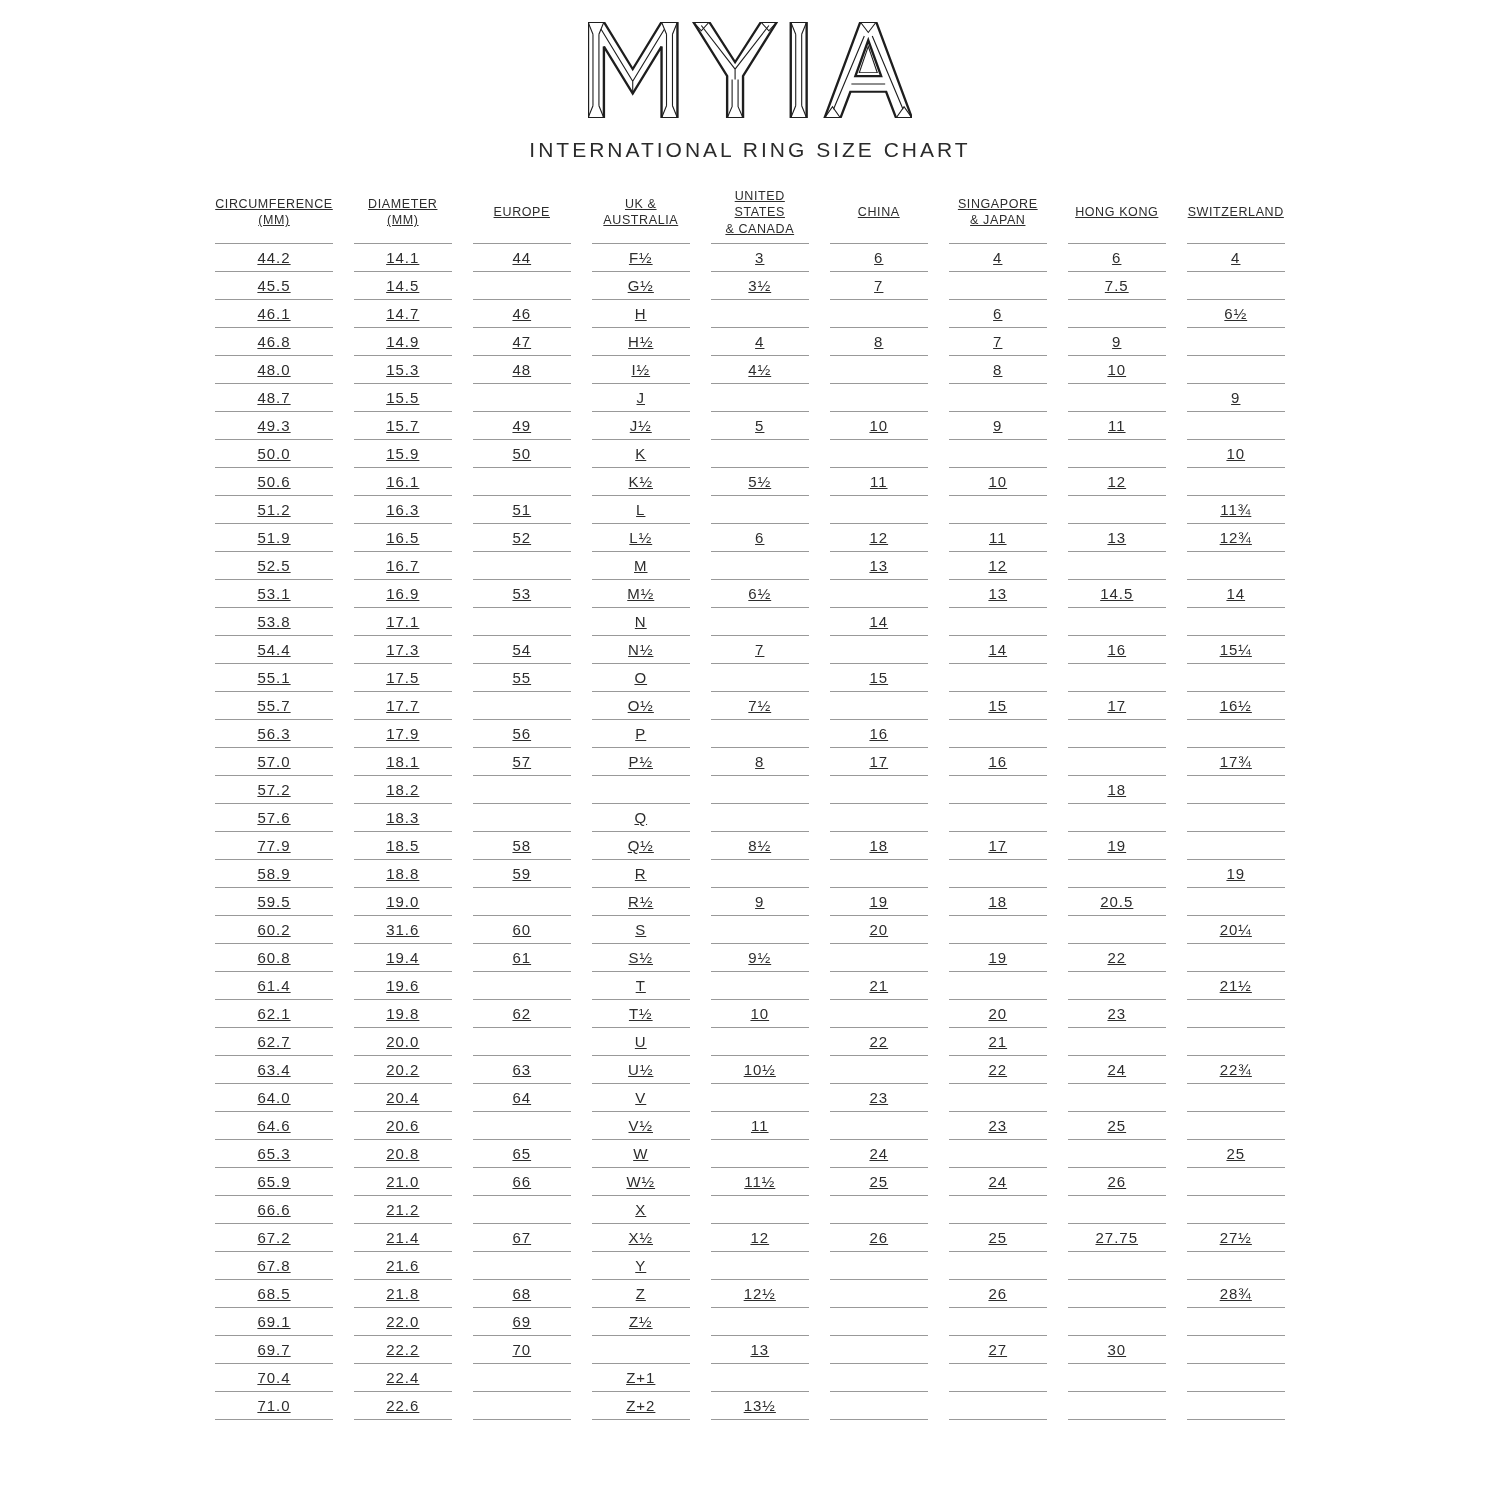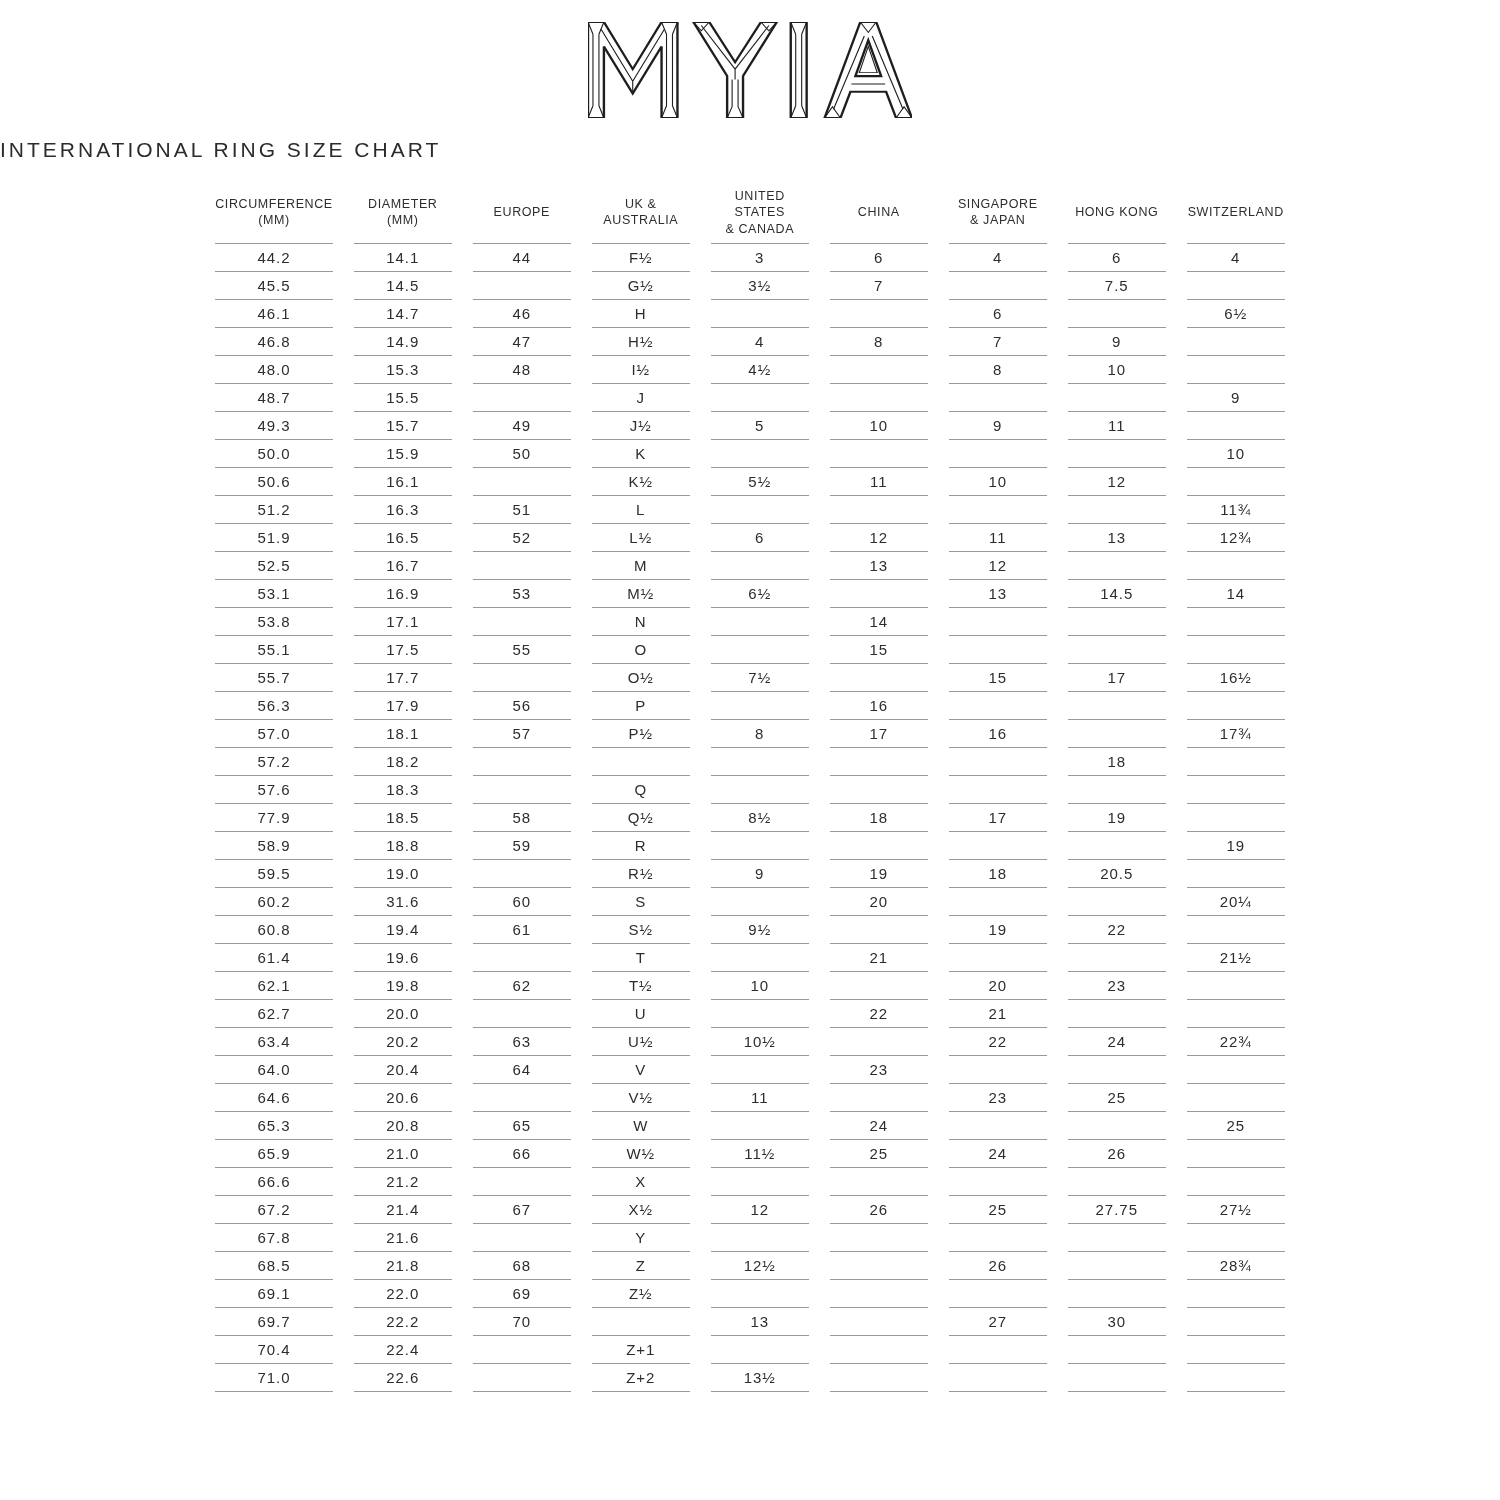--- a/index.html
+++ b/index.html
@@ -18,30 +18,32 @@
   }
   .logo-wrap {
     padding-top: 22px;
     text-align: center;
   }
   .logo-wrap svg {
     display: inline-block;
   }
   .subtitle {
     margin-top: 16px;
+    text-align: center;
     font-size: 21px;
     letter-spacing: 3px;
     color: #2b2b2b;
     font-weight: 400;
   }
   table.ring-table {
     border-collapse: separate;
     border-spacing: 21px 0;
     margin: 26px auto 0 auto;
     table-layout: fixed;
+    text-decoration: underline;
   }
   table.ring-table th {
     width: 98px;
     height: 45px;
     vertical-align: middle;
     font-size: 12.5px;
     font-weight: 400;
     letter-spacing: 0.6px;
     line-height: 1.3;
     text-align: center;
@@ -277,20 +279,31 @@
           <td>17.1</td>
           <td></td>
           <td>N</td>
           <td></td>
           <td>14</td>
           <td></td>
           <td></td>
           <td></td>
         </tr>
         <tr>
+          <td>54.4</td>
+          <td>17.3</td>
+          <td>54</td>
+          <td>N½</td>
+          <td>7</td>
+          <td></td>
+          <td>14</td>
+          <td>16</td>
+          <td>15¼</td>
+        </tr>
+        <tr>
           <td>55.1</td>
           <td>17.5</td>
           <td>55</td>
           <td>O</td>
           <td></td>
           <td>15</td>
           <td></td>
           <td></td>
           <td></td>
         </tr>

